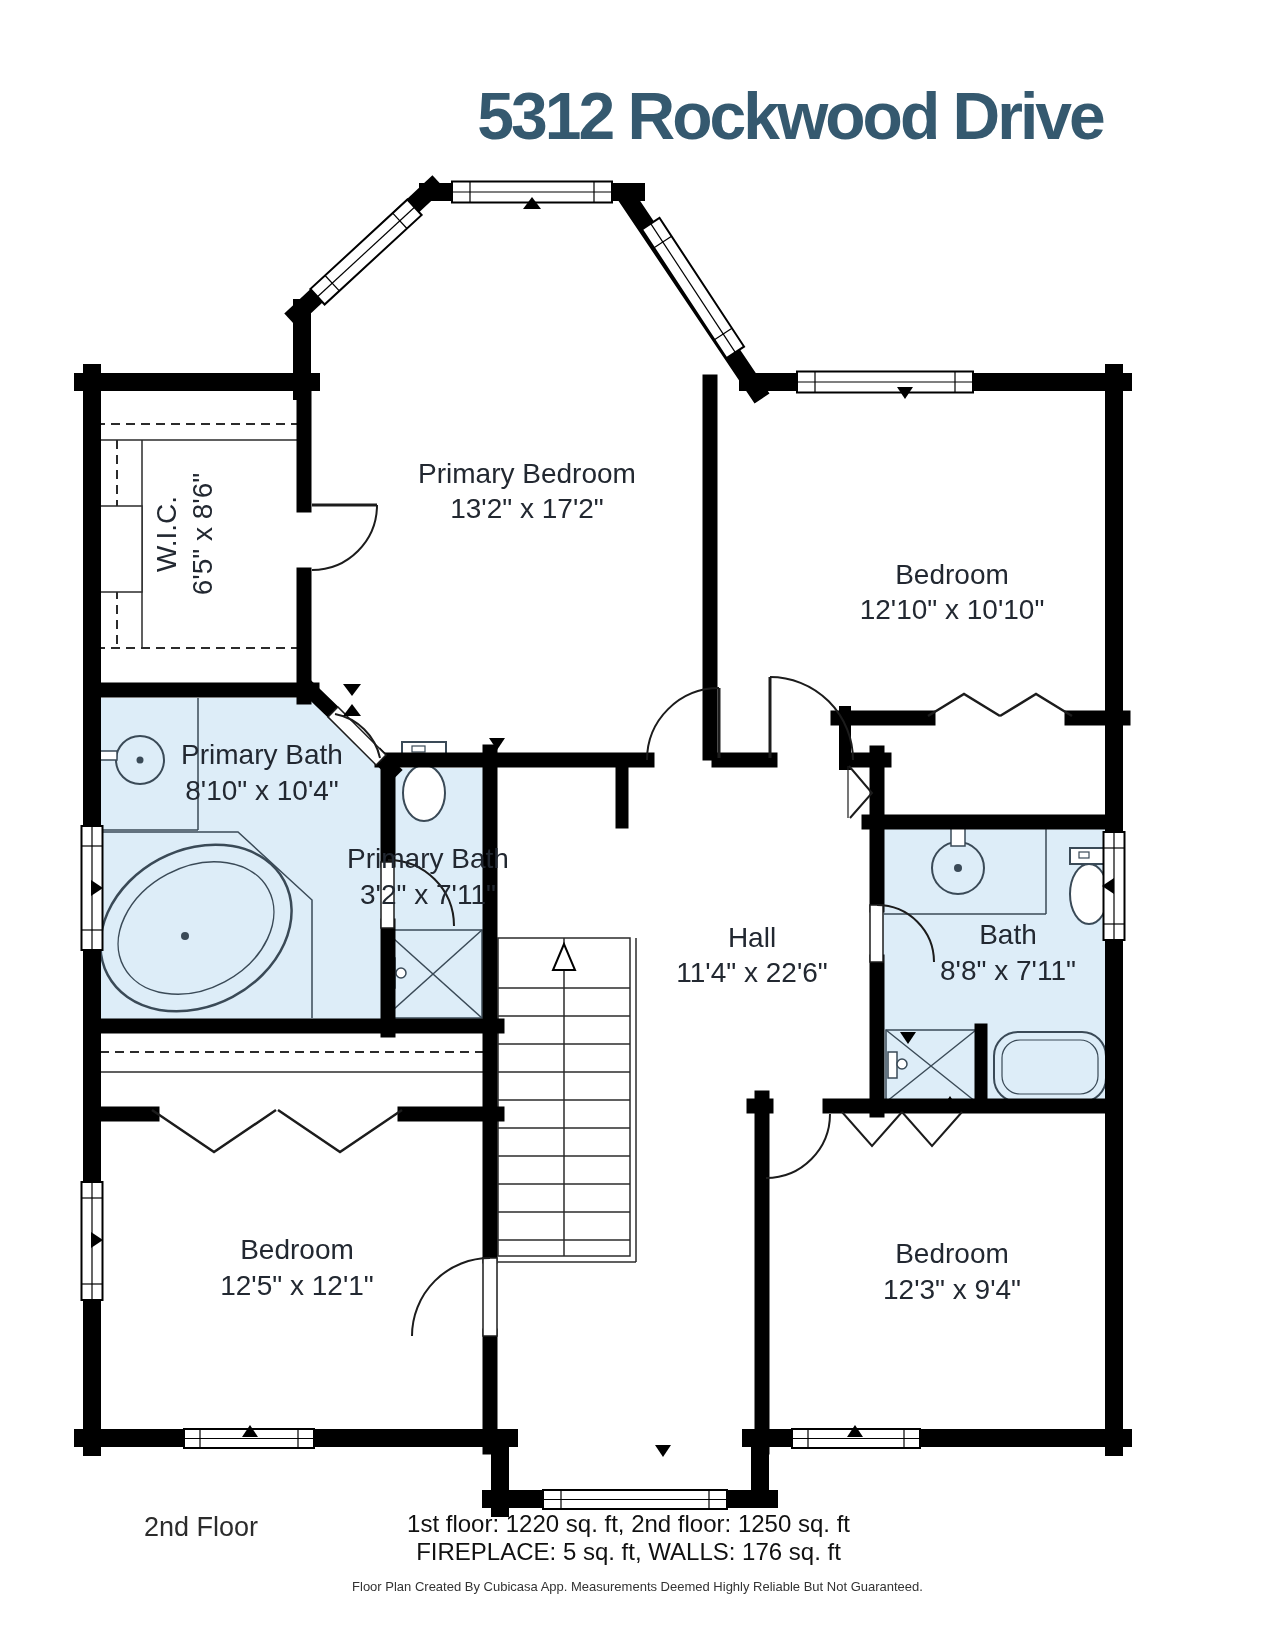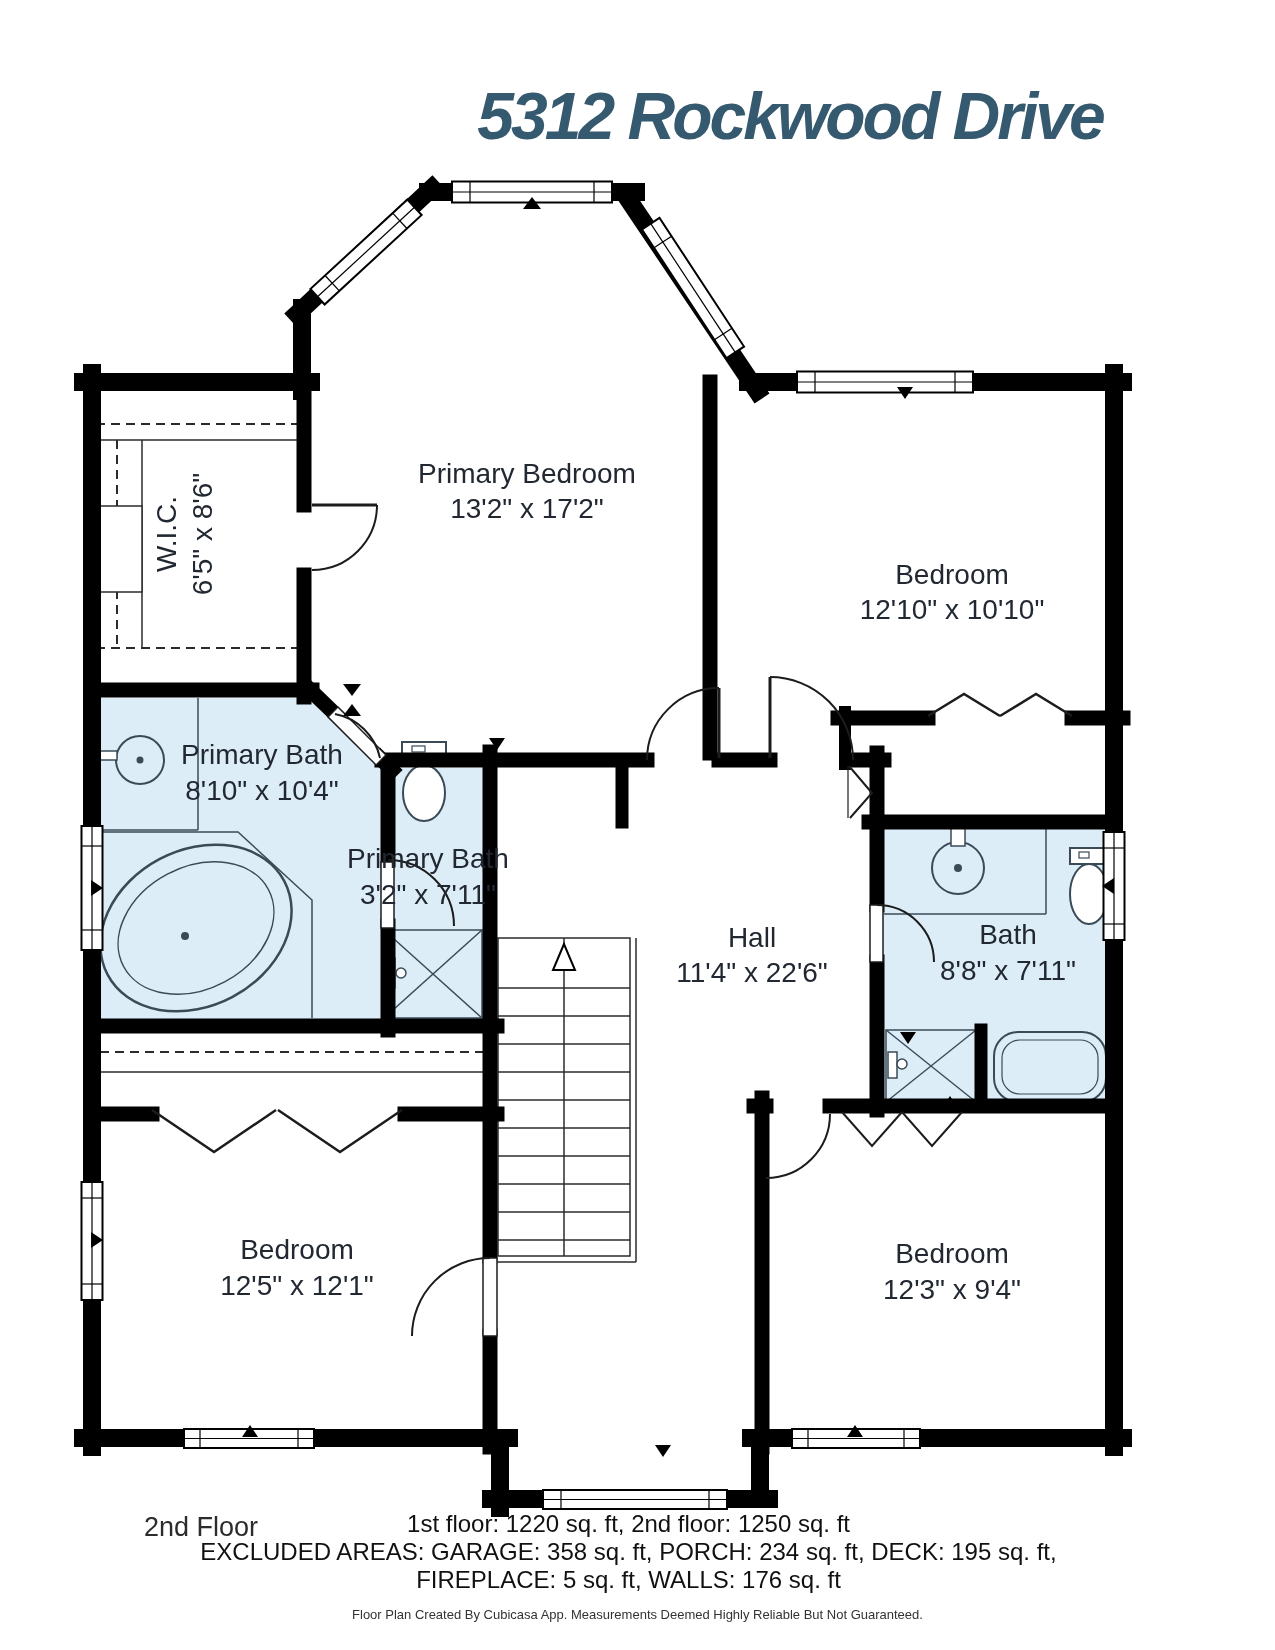--- a/index.html
+++ b/index.html
@@ -1,20 +1,20 @@
 <!DOCTYPE html>
 <html><head>
 <meta charset="utf-8">
 <style>
   html,body{margin:0;padding:0;background:#ffffff;}
   body{width:1275px;height:1650px;position:relative;font-family:"Liberation Sans",sans-serif;overflow:hidden;}
   .title{
     position:absolute;left:420px;top:78px;width:740px;text-align:center;
     font-size:66px;font-weight:bold;letter-spacing:-3px;color:#35596f;
-    font-family:"Liberation Sans",sans-serif;white-space:nowrap;font-style:italic;
+    font-family:"Liberation Sans",sans-serif;white-space:nowrap;
   }
   .floor-label{
     position:absolute;left:100px;top:1512px;font-size:27px;color:#2c2c2c;margin-left:44px;
   }
   .summary{
     position:absolute;left:0;top:1512px;width:1275px;text-align:center;color:#111;
     line-height:1.0;
   }
   .summary .total{font-size:24px;font-weight:bold;margin:0 0 7px 0;}
   .summary .line{font-size:24px;margin:0 18px 4px 0;}
@@ -322,16 +322,15 @@
 
     <text class="room-name" x="952" y="1263">Bedroom</text>
     <text class="room-dims" x="952" y="1299">12'3" x 9'4"</text>
   </g>
 </svg>
 
 <div class="floor-label">2nd Floor</div>
 
 <div class="summary">
   <div class="line">1st floor: 1220 sq. ft, 2nd floor: 1250 sq. ft</div>
-  <div class="line">EXCLUDED AREAS: GARAGE: 358 sq. ft, PORCH: 234 sq. ft, DECK: 195 sq. ft,</div>
   <div class="line">FIREPLACE: 5 sq. ft, WALLS: 176 sq. ft</div>
   <div class="disclaimer">Floor Plan Created By Cubicasa App. Measurements Deemed Highly Reliable But Not Guaranteed.</div>
 </div>
 
 </body></html>

